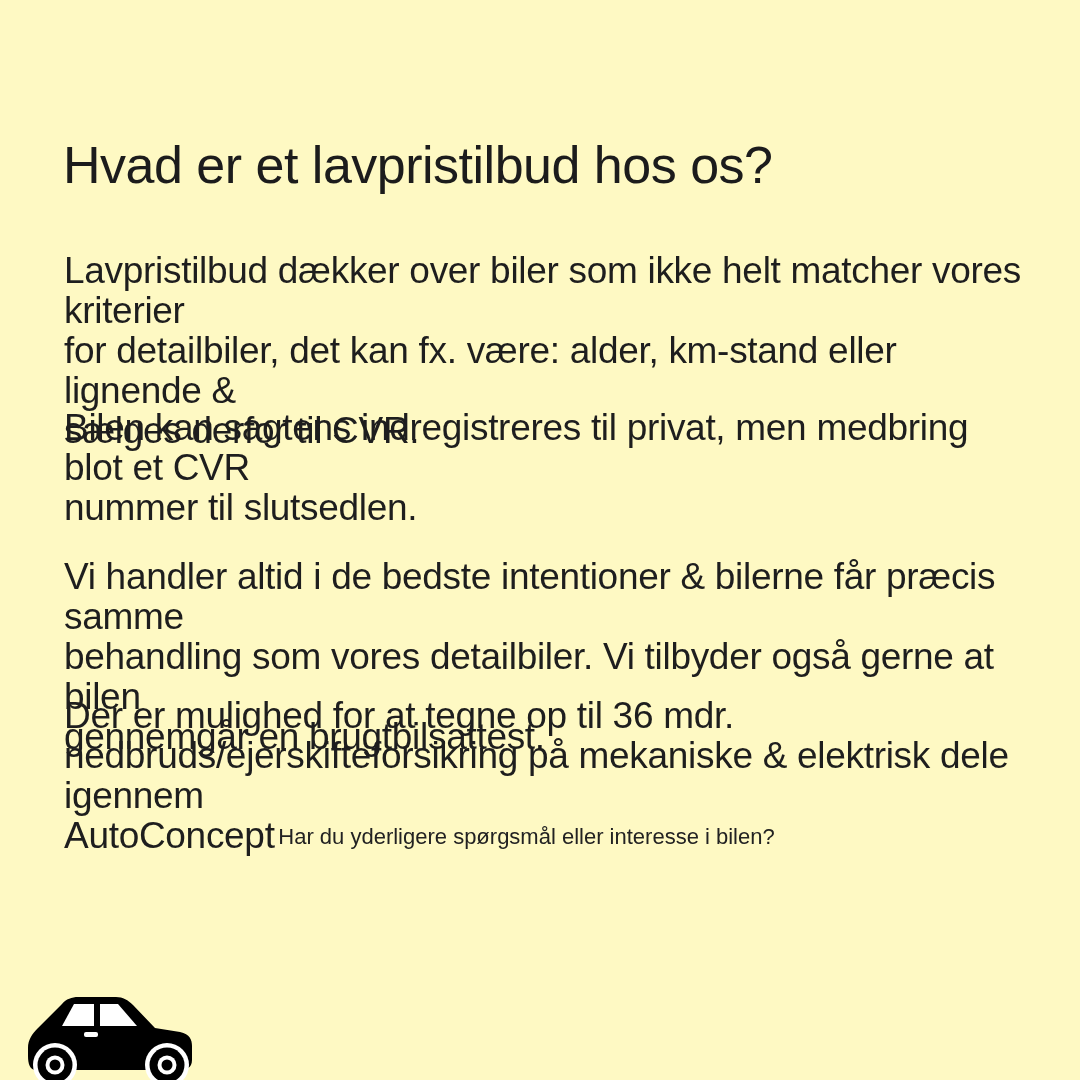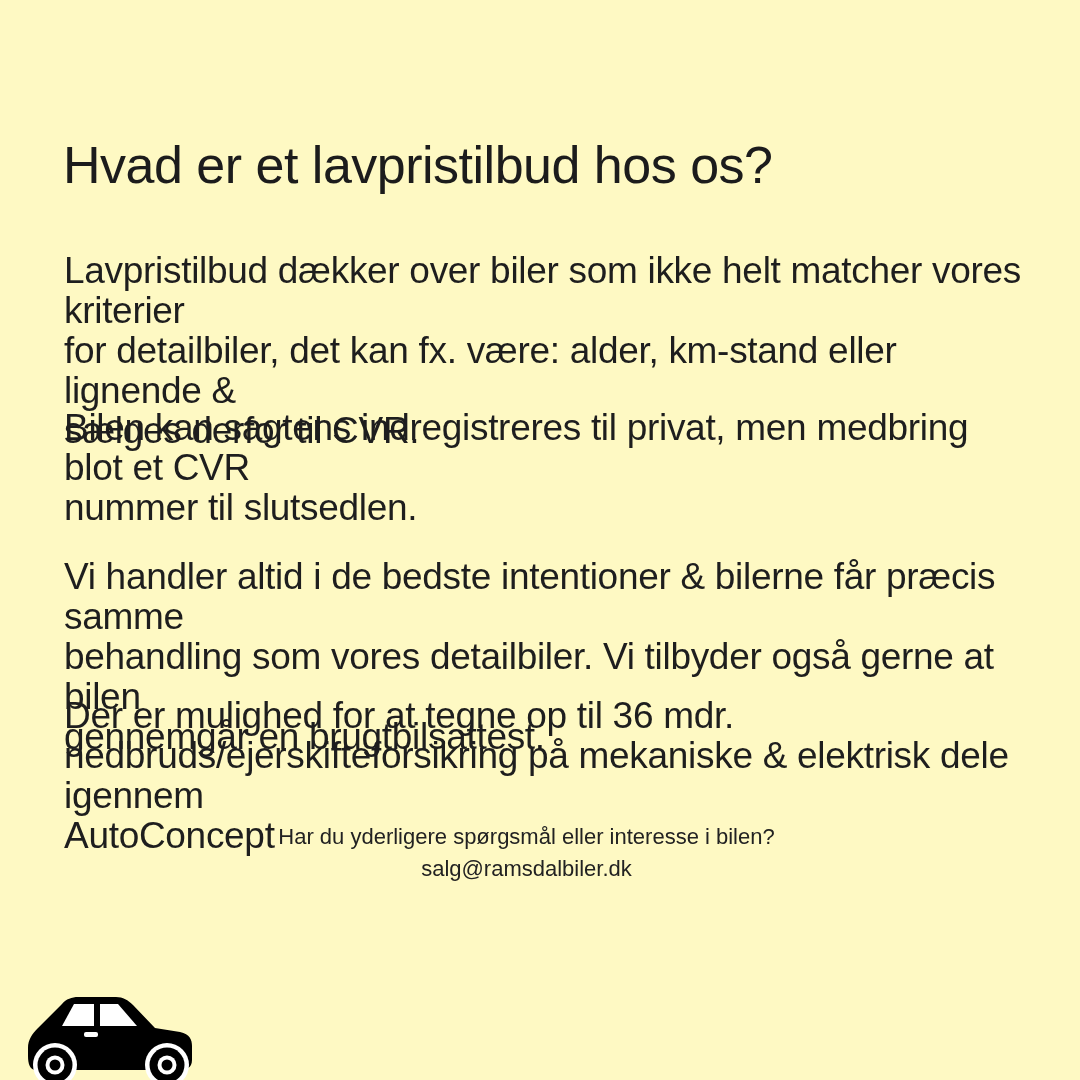--- a/index.html
+++ b/index.html
@@ -83,21 +83,20 @@
 nummer til slutsedlen.</p>
   <p class="para para-3">Vi handler altid i de bedste intentioner &amp; bilerne får præcis samme
 behandling som vores detailbiler. Vi tilbyder også gerne at bilen
 gennemgår en brugtbilsattest.</p>
   <p class="para para-4">Der er mulighed for at tegne op til 36 mdr.
 nedbruds/ejerskifteforsikring på mekaniske &amp; elektrisk dele igennem
 AutoConcept</p>
 
   <div class="contact">
     <div>Har du yderligere spørgsmål eller interesse i bilen?</div>
-    <div>salg@ramsdalbiler.dk</div>
   </div>
 
   <svg class="car-icon" viewBox="0 0 176 100" xmlns="http://www.w3.org/2000/svg">
     <path fill="#000000" d="M16,78
       C10,78 8,72 8,64
       L8,56
       C8,48 12,42 18,36
       L42,12
       C46,7 52,5 58,5
       L96,5

